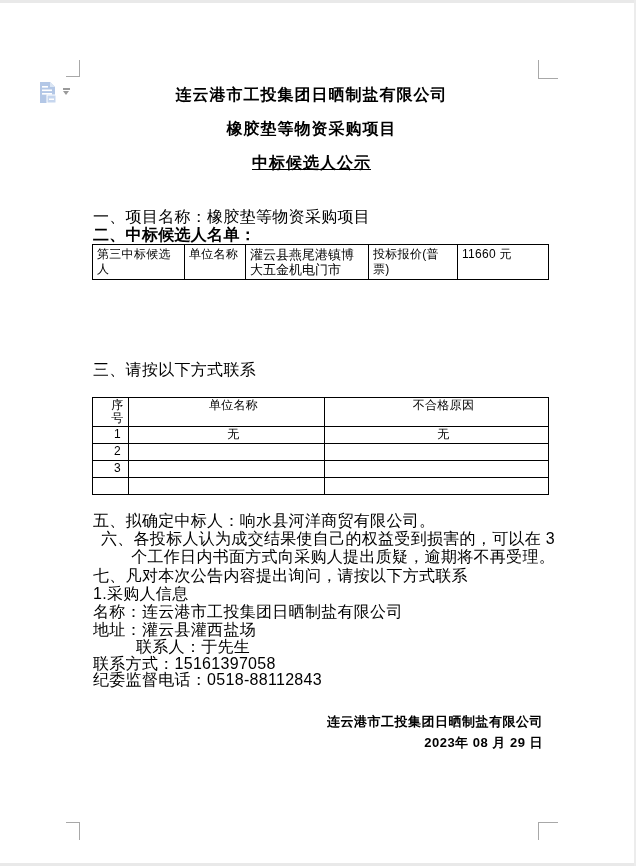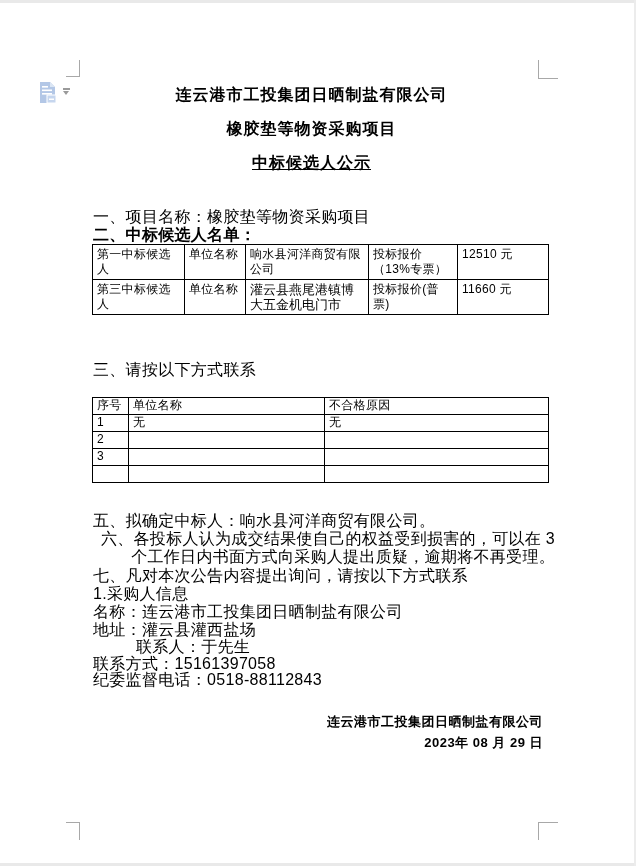--- a/index.html
+++ b/index.html
@@ -40,21 +40,21 @@
   .para { position:absolute; left:93px; font-size:16px; line-height:18px; letter-spacing:0.3px; }
 
   table { border-collapse:collapse; table-layout:fixed; position:absolute; left:92px;
           font-size:12px; letter-spacing:0.3px; }
   td, th { border:1px solid #000; vertical-align:top; text-align:left;
            padding:2px 2px 2px 4px; line-height:15px; font-weight:normal; overflow:hidden; }
   .tbl-candidates { top:244px; width:456px; }
   .tbl-candidates tr { height:33px; }
   .tbl-invalid { top:397px; width:456px; }
   .tbl-invalid tr { height:17px; }
-  .tbl-invalid td, .tbl-invalid th { line-height:13px; padding:1px 2px 1px 4px; }
+  .tbl-invalid td, .tbl-invalid th { line-height:13px; padding:1px 2px 1px 16px;text-align:center; }
   .cell-unit-large { font-size:13px; letter-spacing:0; font-family:"DejaVu Sans","Liberation Sans",sans-serif; }
 
   .sig { position:absolute; left:80px; width:463px; text-align:right;
          font-weight:bold; font-size:13px; letter-spacing:0.5px; }
   .sig-company { top:713px; }
   .sig-date { top:734px; }
 </style>
 </head>
 <body>
 
@@ -94,27 +94,20 @@
 
 <table class="tbl-candidates">
   <colgroup>
     <col style="width:92px">
       <col style="width:61px">
       <col style="width:123px">
       <col style="width:89px">
       <col style="width:91px">
   </colgroup>
   <tbody>
-      <tr>
-    <td>第一中标候选人</td>
-    <td>单位名称</td>
-    <td>响水县河洋商贸有限公司</td>
-    <td>投标报价（13%专票）</td>
-    <td>12510 元</td>
-  </tr>
   <tr>
     <td>第三中标候选人</td>
     <td>单位名称</td>
     <td class="cell-unit-large">灌云县燕尾港镇博大五金机电门市</td>
     <td>投标报价(普票)</td>
     <td>11660 元</td>
   </tr>
 </tbody>
   </table>
 

